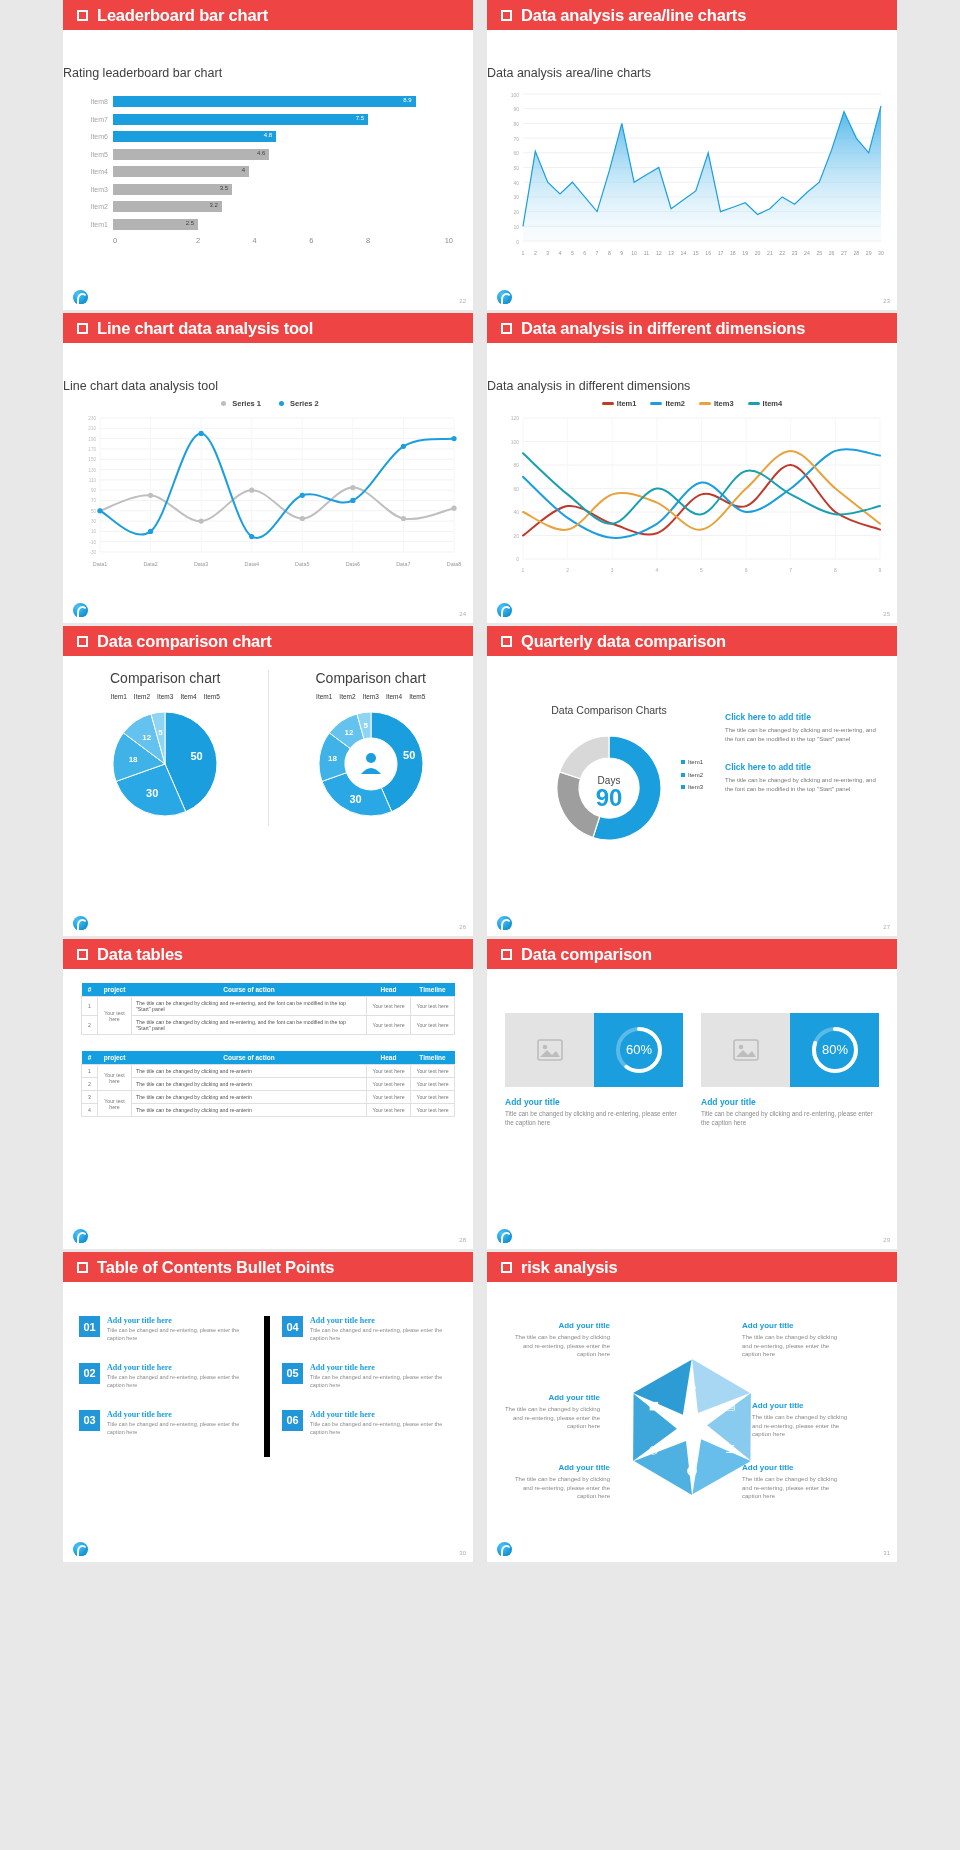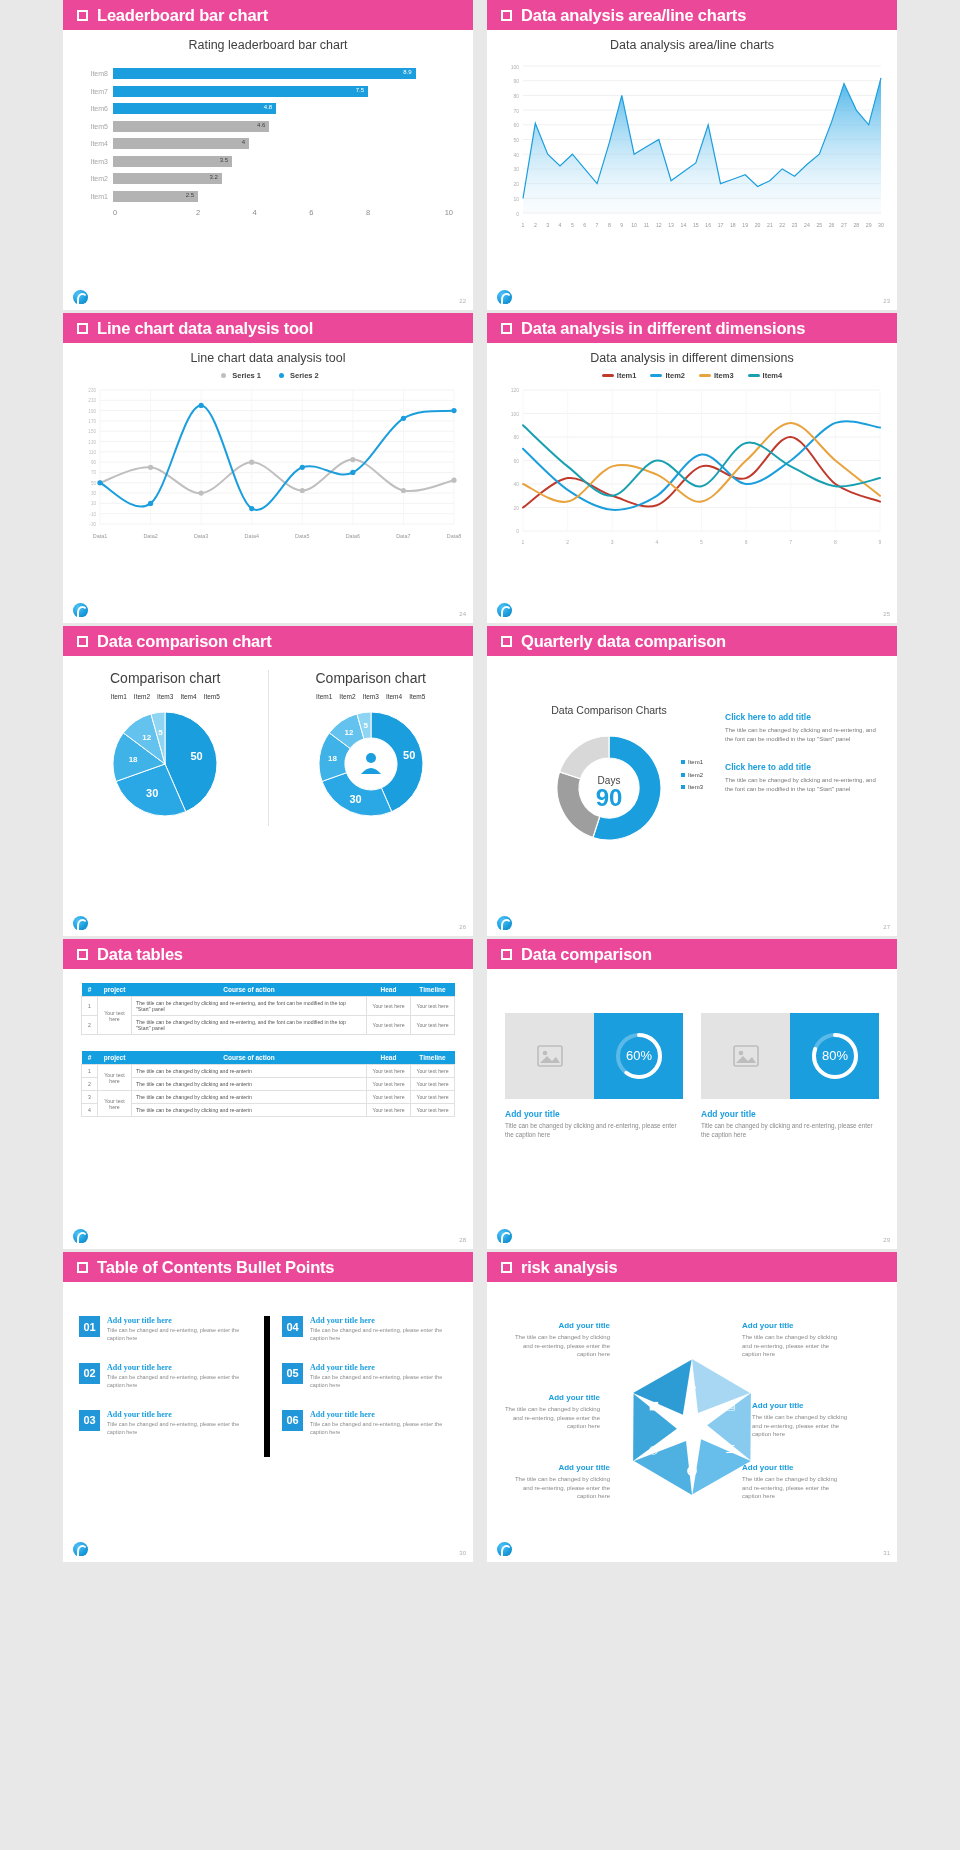--- a/index.html
+++ b/index.html
@@ -17,21 +17,21 @@
     row-gap: 3px;
     padding: 0 8px;
     justify-content: center;
   }
   .slide {
     background: #ffffff;
     position: relative;
     overflow: hidden;
   }
   .slide-header {
-    background: #ec4899;
+    background: #ef4444;
     height: 30px;
     display: flex;
     align-items: center;
     padding-left: 14px;
     gap: 9px;
   }
   .hdr-box {
     width: 11px; height: 11px;
     border: 2px solid #ffffff;
     flex: none;
@@ -52,22 +52,22 @@
     width: 15px; height: 15px; border-radius: 50%;
     background: radial-gradient(circle at 35% 30%, #4fc3f7 0%, #1b9ede 55%, #0d7ab5 100%);
   }
   .logo::after {
     content:""; position:absolute; left:4px; top:3px;
     width:7px;height:9px;border:2px solid #fff;border-radius:50% 50% 50% 0;
     border-right-color:transparent;
   }
   .body { position: relative; height: 280px; }
   .chart-title {
-    text-align:center; font-size: 12.5px; color: #404040;
-    margin-top: 8px; font-family: "Liberation Sans", sans-serif;
+    font-size: 12.5px; color: #404040;
+    margin-top: 36px; font-family: "Liberation Sans", sans-serif;
   }
 
   
   .barchart { margin: 14px 20px 0 18px; position: relative; }
   .bar-row { display:flex; align-items:center; height: 15px; margin-bottom: 2.5px; }
   .bar-cat { width: 32px; font-size: 7px; color:#a6a6a6; text-align:right; padding-right:5px;}
   .bar-track { flex:1; position: relative; height: 11px; }
   .bar-fill { height: 11px; position: relative; }
   .bar-val { position:absolute; right:4px; top:1px; font-size:6px; color:#fff; }
   .bar-val.dark { color:#404040; }
@@ -112,21 +112,21 @@
   .toc-h { color:#1b9ede; font-size:8px; font-weight:bold;font-family:Liberation Serif, serif; }
   .toc-p { color:#8a8a8a; font-size:5.5px; line-height:1.45; margin-top:2px; }
 
   
   .q-right { position:absolute; right:12px; top:56px; width:160px; }
   .q-h { color:#1b9ede; font-size:8.5px; font-weight:bold; }
   .q-p { color:#7a7a7a; font-size:6px; line-height:1.5; margin:4px 0 18px; }
 
   
   .dc-wrap{ display:flex; gap:18px; margin:44px 18px 0; }
-  .dc-card{ flex:1; display:flex; height:86px; }
+  .dc-card{ flex:1; display:flex; height:74px; }
   .dc-img{ flex:1; background:#e3e3e3; display:flex;align-items:center;justify-content:center;}
   .dc-ring{ flex:1; background:#1b9ede; display:flex;align-items:center;justify-content:center;}
   .dc-cap{ margin-top:10px; }
   .dc-h{ color:#1b9ede;font-size:8.5px;font-weight:bold;}
   .dc-p{ color:#8a8a8a;font-size:6.3px;line-height:1.45;margin-top:2px;}
 
   
   .risk-lbl { position:absolute; font-size:6px; color:#8a8a8a; line-height:1.4; width:105px;}
   .risk-lbl b { color:#1b9ede; font-size:8px; display:block; margin-bottom:2px;}
 </style>

